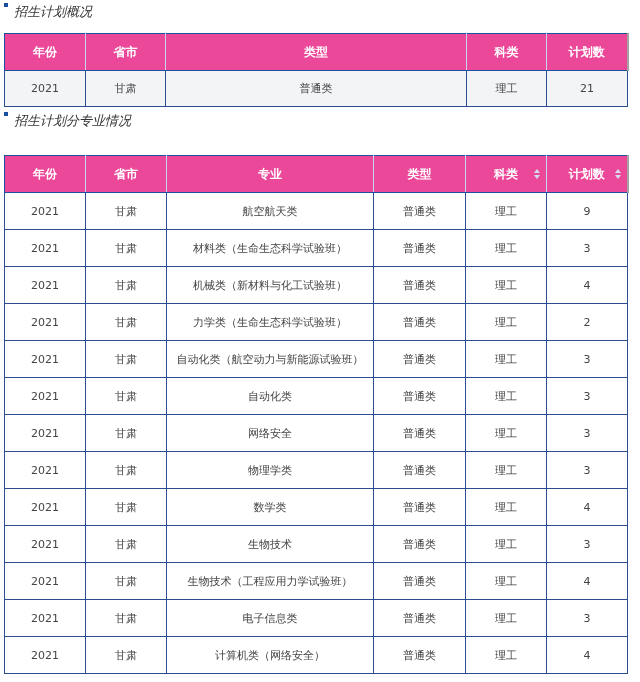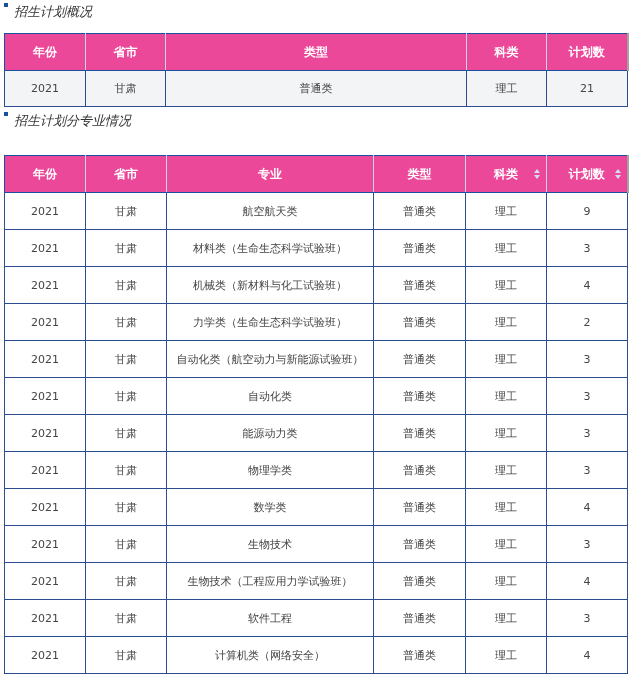--- a/index.html
+++ b/index.html
@@ -157,21 +157,21 @@
       <td>2021</td>
       <td>甘肃</td>
       <td>自动化类</td>
       <td>普通类</td>
       <td>理工</td>
       <td>3</td>
     </tr>
     <tr style="height:37px;">
       <td>2021</td>
       <td>甘肃</td>
-      <td>能源动力类</td>
+      <td>网络安全</td>
       <td>普通类</td>
       <td>理工</td>
       <td>3</td>
     </tr>
     <tr style="height:37px;">
       <td>2021</td>
       <td>甘肃</td>
       <td>物理学类</td>
       <td>普通类</td>
       <td>理工</td>
@@ -197,21 +197,21 @@
       <td>2021</td>
       <td>甘肃</td>
       <td>生物技术（工程应用力学试验班）</td>
       <td>普通类</td>
       <td>理工</td>
       <td>4</td>
     </tr>
     <tr style="height:37px;">
       <td>2021</td>
       <td>甘肃</td>
-      <td>软件工程</td>
+      <td>电子信息类</td>
       <td>普通类</td>
       <td>理工</td>
       <td>3</td>
     </tr>
     <tr style="height:37px;">
       <td>2021</td>
       <td>甘肃</td>
       <td>计算机类（网络安全）</td>
       <td>普通类</td>
       <td>理工</td>

